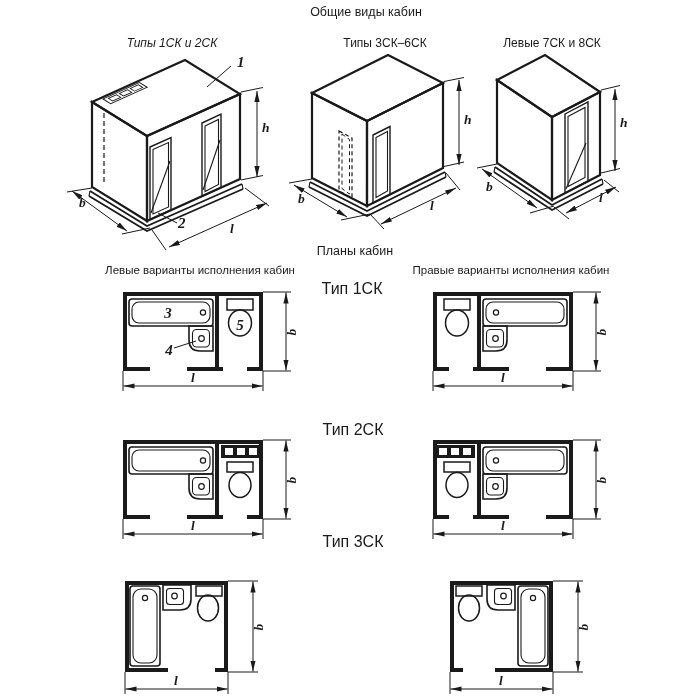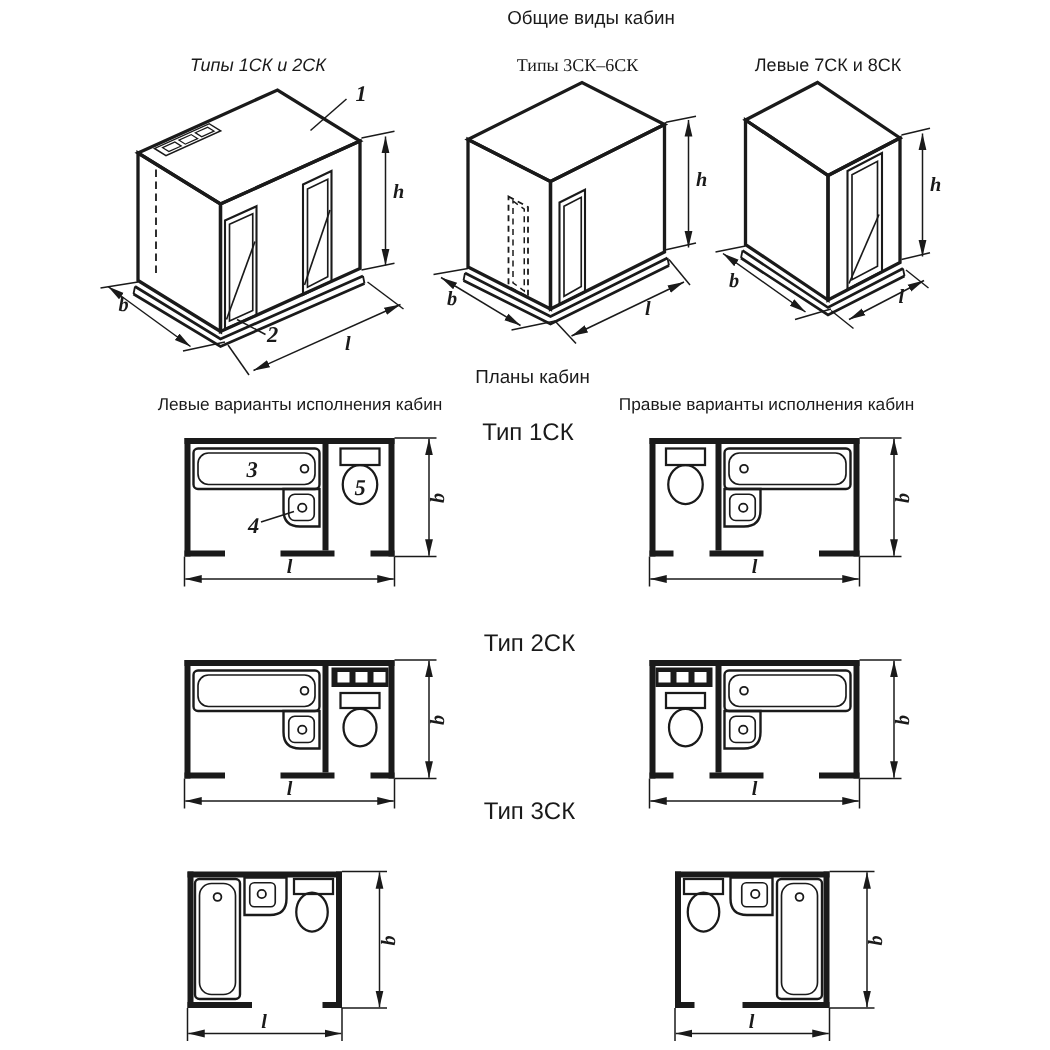--- a/index.html
+++ b/index.html
@@ -14,23 +14,23 @@
   svg text{fill:#1a1a1a;font-family:"Liberation Serif", serif;font-style:italic;font-weight:600;}
   .dimtxt{font-size:13.5px;}
   .callout{font-size:15px;}
   .ln{stroke:#1a1a1a;fill:none;}
 </style>
 </head>
 <body>
 
 <div class="canvas">
 
-  <div class="t title" style="left:366px;top:5px;margin-left:28px;">Общие виды кабин</div>
+  <div class="t title" style="left:366px;top:5px;">Общие виды кабин</div>
   <div class="t caption" style="left:172px;top:36px;font-style:italic;">Типы 1СК и 2СК</div>
-  <div class="t caption" style="left:385px;top:36px;font-family:Liberation Serif, serif;">Типы 3СК–6СК</div>
+  <div class="t caption" style="left:385px;top:36px;">Типы 3СК–6СК</div>
   <div class="t caption" style="left:552px;top:36px;">Левые 7СК и 8СК</div>
 
   <div class="t title" style="left:355px;top:244px;">Планы кабин</div>
   <div class="t colhdr" style="left:511px;top:264px;">Правые варианты исполнения кабин</div>
   <div class="t colhdr" style="left:200px;top:264px;">Левые варианты исполнения кабин</div>
   <div class="t rowlbl" style="left:352px;top:280px;">Тип 1СК</div>
   <div class="t rowlbl" style="left:353px;top:421px;text-align:right;">Тип 2СК</div>
   <div class="t rowlbl" style="left:353px;top:533px;">Тип 3СК</div>
 
   <svg width="700" height="700" viewBox="0 0 700 700">

